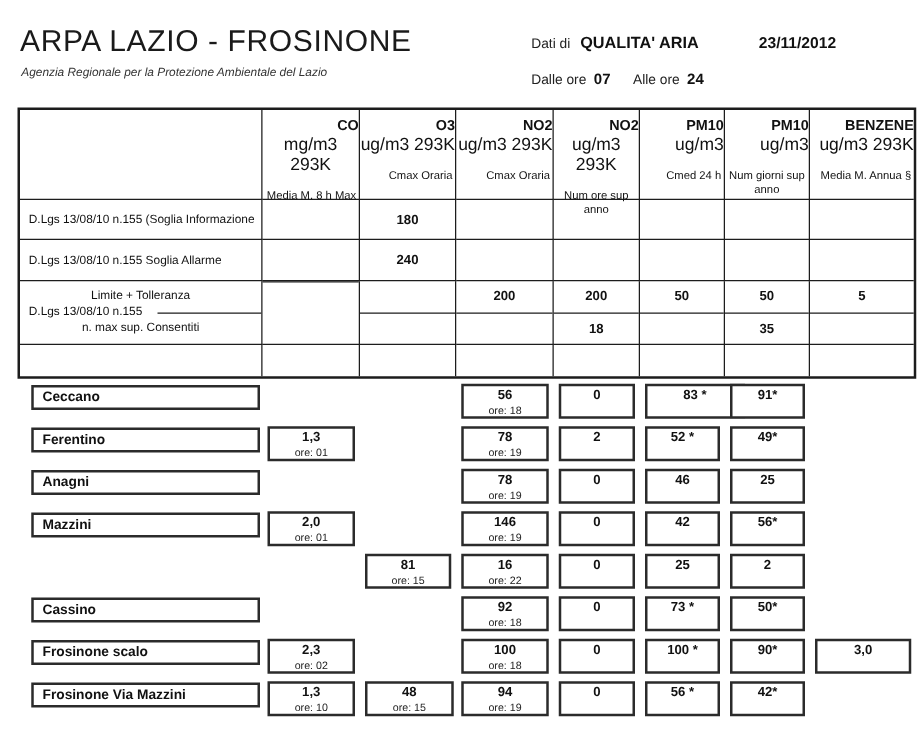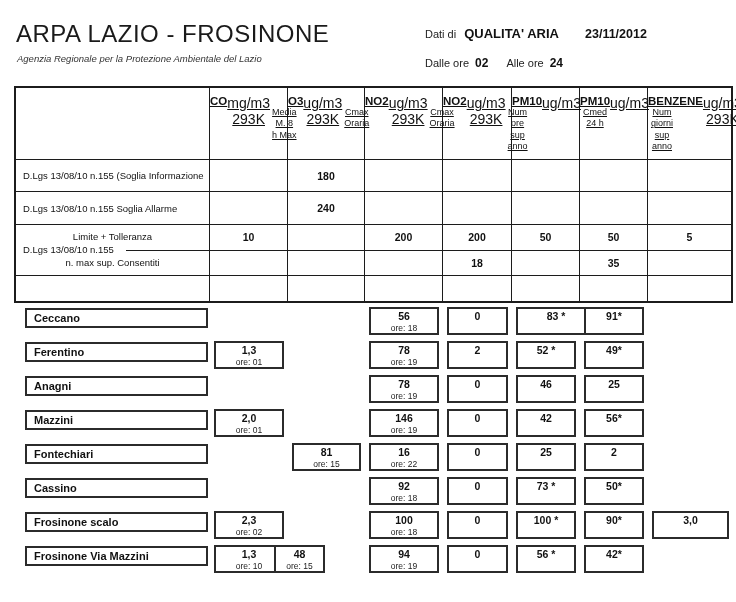--- a/index.html
+++ b/index.html
@@ -6,32 +6,32 @@
   body{font-family:"Liberation Sans","DejaVu Sans",sans-serif;color:#111;}
   .page{position:relative;width:736px;height:602px;background:#fff;overflow:hidden;padding-left:30px;}
 
   
   .title{position:absolute;left:16px;top:20px;font-size:24px;font-weight:400;letter-spacing:.5px;color:#1a1a1a;}
   .subtitle{position:absolute;left:17px;top:53px;font-size:9.5px;font-style:italic;color:#333;}
   .hdr-line1{position:absolute;left:425px;top:26px;display:flex;align-items:baseline;white-space:nowrap;}
   .hdr-line2{position:absolute;left:425px;top:56px;display:flex;align-items:baseline;white-space:nowrap;}
   .hl{font-size:11px;color:#222;}
   .hv{font-size:13px;font-weight:bold;color:#111;}
-  .hdate{font-size:12.5px;font-weight:bold;margin-left:26px;}
+  .hdate{font-size:12.5px;font-weight:bold;margin-left:48px;}
   .sp8{margin-left:8px;} .sp18{margin-left:18px;} .sp6{margin-left:6px;}
   .hv2{font-size:12px;font-weight:bold;}
 
   
   .grid{position:absolute;left:14px;top:86px;width:719px;height:217px;border:2px solid #1c1c1c;box-sizing:border-box;
         display:grid;grid-template-columns:194px 78px 77px 78px 69px 68px 68px 83px;
         grid-template-rows:72px 32px 33px 51px 25px;}
   .c{border-right:1px solid #1c1c1c;border-bottom:1px solid #1c1c1c;box-sizing:border-box;position:relative;}
   .c.lastcol{border-right:none;}
   .c.lastrow{border-bottom:none;}
-  .colhead{display:flex;flex-direction:row;align-items:flex-start;text-align:center;padding-top:7px;text-decoration:underline;}
+  .colhead{display:flex;flex-direction:column;align-items:flex-end;text-align:center;padding-top:7px;}
   .colhead .nm{font-size:11.5px;font-weight:bold;}
   .colhead .un{font-size:14px;}
   .colhead .st{font-size:9px;margin-top:12px;line-height:1.25;padding:0 2px;}
   .rowlabel{display:flex;align-items:center;font-size:9.5px;padding-left:7px;}
   .val{display:flex;align-items:center;justify-content:center;font-size:10.5px;font-weight:bold;}
   
   .limcell{font-size:9.5px;}
   .lim-top{position:absolute;top:6px;left:0;right:0;text-align:center;}
   .lim-mid{position:absolute;top:19px;left:7px;}
   .lim-line{position:absolute;top:25px;left:110px;right:0;border-top:1px solid #1c1c1c;}
@@ -58,21 +58,21 @@
   <div class="title">ARPA LAZIO - FROSINONE</div>
   <div class="subtitle">Agenzia Regionale per la Protezione Ambientale del Lazio</div>
 
   <div class="hdr-line1">
     <span class="hl">Dati di</span>
     <span class="hv sp8">QUALITA' ARIA</span>
     <span class="hdate">23/11/2012</span>
   </div>
   <div class="hdr-line2">
     <span class="hl">Dalle ore</span>
-    <span class="hv2 sp6">02</span>
+    <span class="hv2 sp6">07</span>
     <span class="hl sp18">Alle ore</span>
     <span class="hv2 sp6">24</span>
   </div>
 
   <div class="grid">
 
     <div class="c"></div>
     <div class="c colhead">
       <span class="nm">CO</span>
       <span class="un">mg/m3 293K</span>
@@ -127,21 +127,20 @@
     <div class="c val"></div>
     <div class="c val lastcol"></div>
 
     <div class="c limcell">
       <div class="lim-top">Limite + Tolleranza</div>
       <div class="lim-mid">D.Lgs 13/08/10 n.155</div>
       <div class="lim-line"></div>
       <div class="lim-bot">n. max sup. Consentiti</div>
     </div>
     <div class="c limdata">
-      <div class="half1">10</div>
       <div class="half2"></div>
     </div>
     <div class="c limdata">
       <div class="half1"></div>
       <div class="half2"></div>
     </div>
     <div class="c limdata">
       <div class="half1">200</div>
       <div class="half2"></div>
     </div>
@@ -239,21 +238,20 @@
           <div class="v">0</div>
         </div>
         <div class="sbox" style="left: 502px; width: 60px;">
           <div class="v">42</div>
         </div>
         <div class="sbox" style="left: 570px; width: 60px;">
           <div class="v">56*</div>
         </div>
       </div>
       <div class="srow" style="top: 136px;">
-        <div class="slabel">Fontechiari</div>
         <div class="sbox" style="left: 278px; width: 69px;">
           <div class="v">81</div>
           <div class="o">ore: 15</div>
         </div>
         <div class="sbox" style="left: 355px; width: 70px;">
           <div class="v">16</div>
           <div class="o">ore: 22</div>
         </div>
         <div class="sbox" style="left: 433px; width: 61px;">
           <div class="v">0</div>
@@ -303,21 +301,21 @@
         <div class="sbox" style="left: 638px; width: 77px;">
           <div class="v">3,0</div>
         </div>
       </div>
       <div class="srow" style="top: 238px;">
         <div class="slabel">Frosinone Via Mazzini</div>
         <div class="sbox" style="left: 200px; width: 70px;">
           <div class="v">1,3</div>
           <div class="o">ore: 10</div>
         </div>
-        <div class="sbox" style="left: 260px; width: 51px;">
+        <div class="sbox" style="left: 278px; width: 71px;">
           <div class="v">48</div>
           <div class="o">ore: 15</div>
         </div>
         <div class="sbox" style="left: 355px; width: 70px;">
           <div class="v">94</div>
           <div class="o">ore: 19</div>
         </div>
         <div class="sbox" style="left: 433px; width: 61px;">
           <div class="v">0</div>
         </div>

